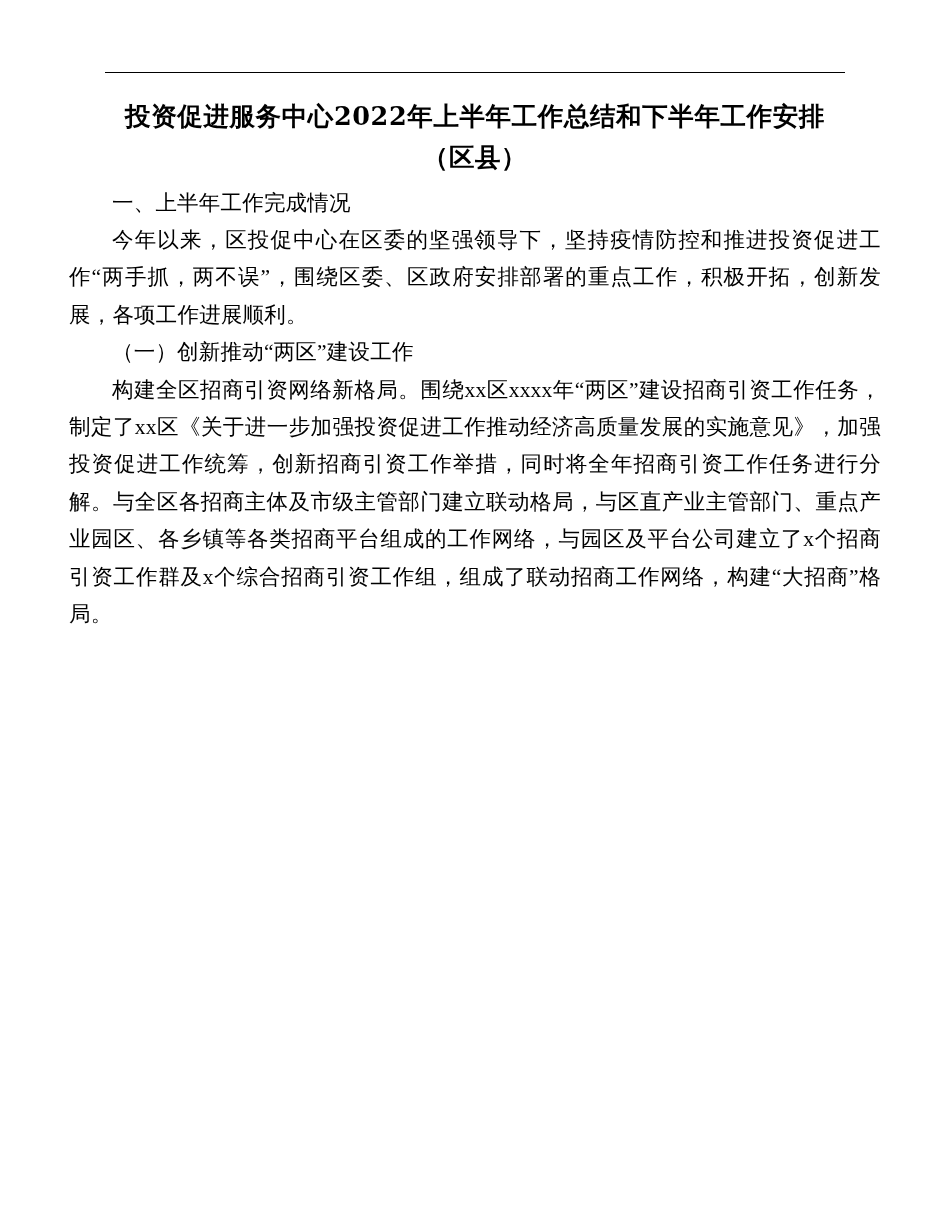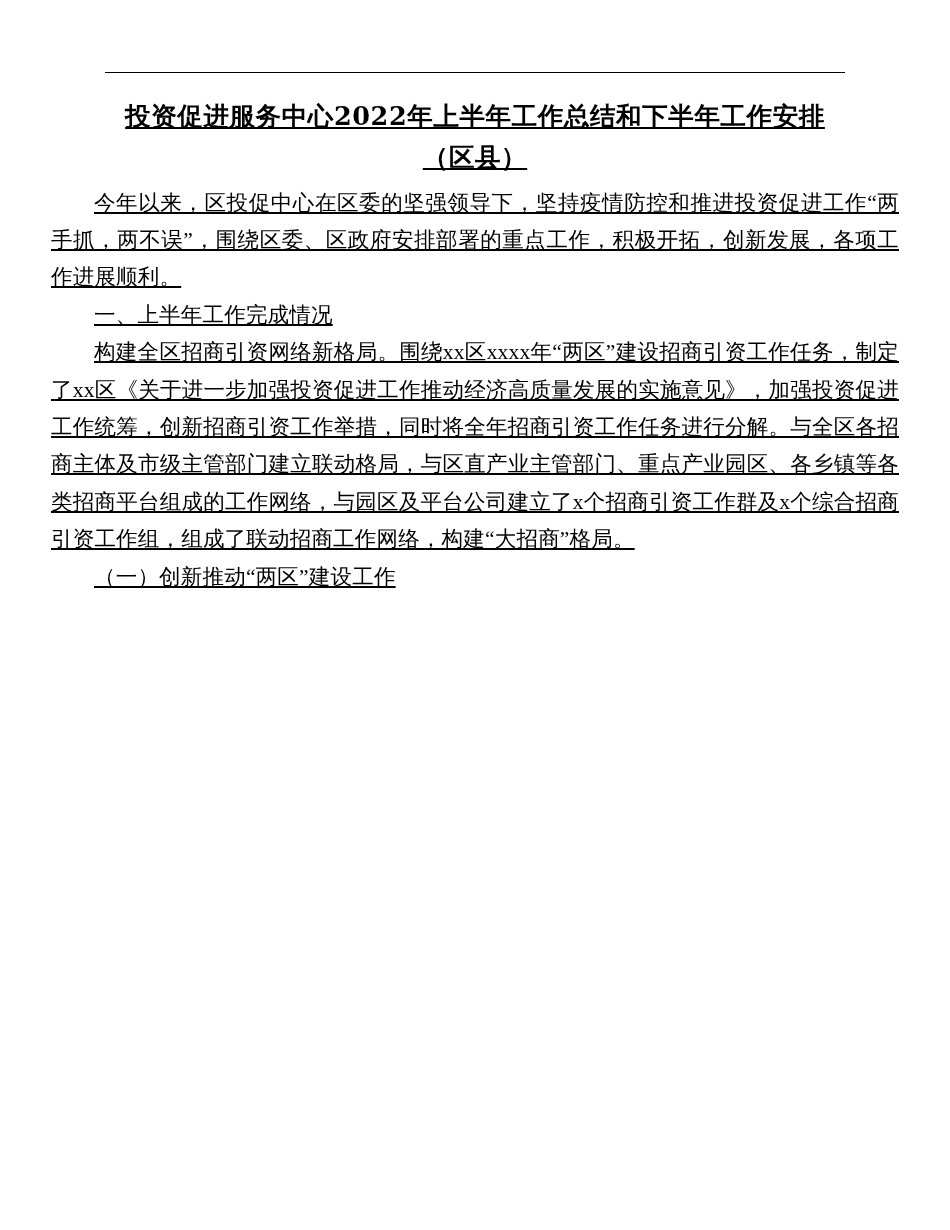--- a/index.html
+++ b/index.html
@@ -13,22 +13,21 @@
     font-family: "Liberation Serif", serif;
     color: #000000;
     overflow: hidden;
   }
   .page {
     position: relative;
     width: 950px;
     height: 1230px;
     background: #ffffff;
     box-sizing: border-box;
-    padding: 0 51px;
-    text-decoration: underline;
+    padding: 0 69px;
   }
   .top-rule {
     position: absolute;
     left: 105px;
     right: 105px;
     top: 72px;
     height: 0;
     border-top: 1.6px solid #000000;
   }
   .content {
@@ -63,19 +62,19 @@
 
   <div class="top-rule"></div>
 
   <div class="content">
 
     <h1 class="doc-title">
       <span>投资促进服务中心2022年上半年工作总结和下半年工作安排</span>
       <span class="line2">（区县）</span>
     </h1>
 
+    <p class="para">一、上半年工作完成情况</p>
     <p class="para">今年以来，区投促中心在区委的坚强领导下，坚持疫情防控和推进投资促进工作“两手抓，两不误”，围绕区委、区政府安排部署的重点工作，积极开拓，创新发展，各项工作进展顺利。</p>
-    <p class="para">一、上半年工作完成情况</p>
+    <p class="para">（一）创新推动“两区”建设工作</p>
     <p class="para">构建全区招商引资网络新格局。围绕xx区xxxx年“两区”建设招商引资工作任务，制定了xx区《关于进一步加强投资促进工作推动经济高质量发展的实施意见》，加强投资促进工作统筹，创新招商引资工作举措，同时将全年招商引资工作任务进行分解。与全区各招商主体及市级主管部门建立联动格局，与区直产业主管部门、重点产业园区、各乡镇等各类招商平台组成的工作网络，与园区及平台公司建立了x个招商引资工作群及x个综合招商引资工作组，组成了联动招商工作网络，构建“大招商”格局。</p>
-    <p class="para">（一）创新推动“两区”建设工作</p>
 
   </div>
 </div>
 
 </body></html>

